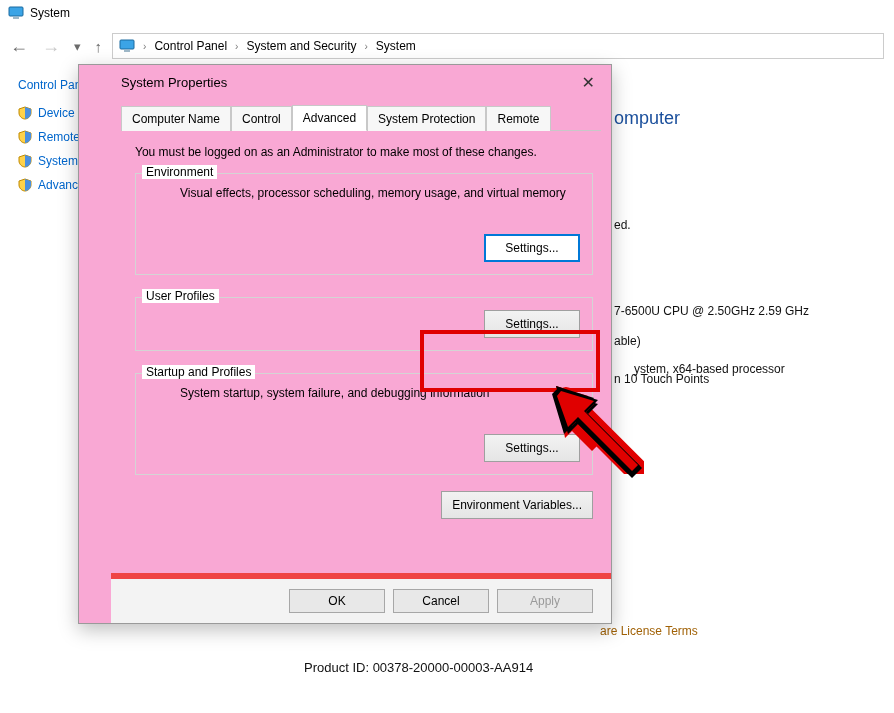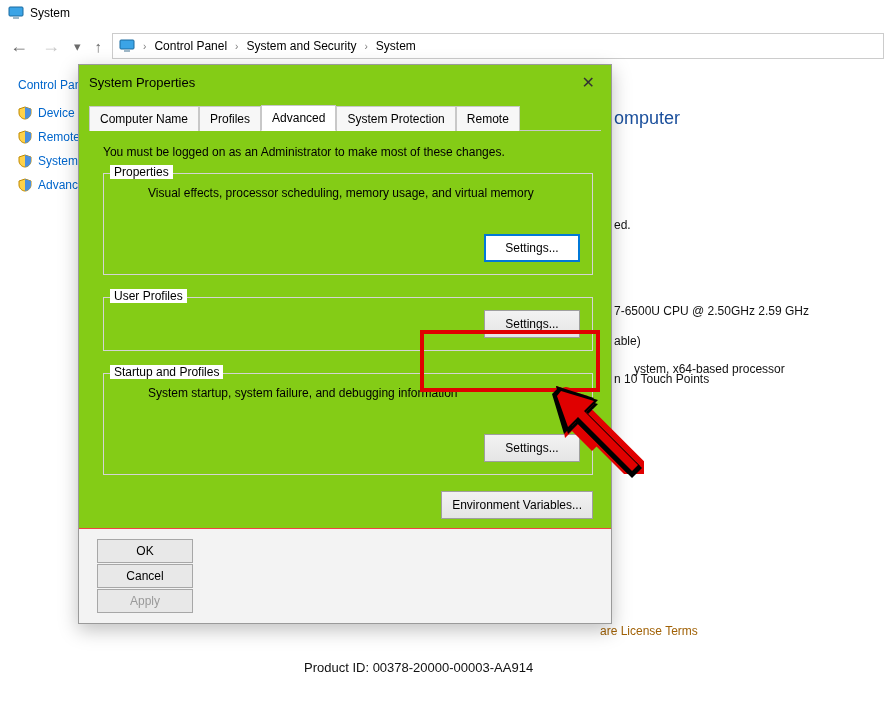--- a/index.html
+++ b/index.html
@@ -25,24 +25,24 @@
     .side-title { color: #0066cc; margin-bottom: 14px; font-size: 12px;}
     .side-item { display: flex; align-items: center; gap: 6px; margin-bottom: 10px; color: #0066cc; cursor: pointer;}
     .shield { width: 14px; height: 14px; }
 
     
     .dialog {
       position: absolute;
       top: 64px; left: 78px;
       width: 534px;
       height: 560px;
-      background: #84cc16;
+      background: #f9a8d4;
       border: 1px solid #9a9a9a;
       box-shadow: 0 6px 18px rgba(0,0,0,0.25);
-      display: flex; flex-direction: column;
+      display: flex; flex-direction: column; padding-left: 32px;
     }
     .dlg-title { display: flex; align-items: center; justify-content: space-between; padding: 8px 10px 2px 10px; font-size: 13px;}
     .close-x { font-size: 16px; cursor: pointer; color: #333; padding: 0 6px;}
     .tabstrip { display: flex; align-items: flex-end; margin: 10px 10px 0 10px; border-bottom: 1px solid #c8c8c8; }
     .tab { padding: 5px 10px; border: 1px solid #c8c8c8; border-bottom: none; background: #f7f7f7; margin-right: 0px; font-size: 12px; cursor: pointer; position: relative; top: 1px;}
     .tab.active { background: #fff; border-bottom: 1px solid #fff; }
     .dlg-body { flex: 1; padding: 14px 18px 0 24px; }
     .admin-note { margin-bottom: 14px; font-size: 12px;}
     .group { border: 1px solid #d4d4d4; padding: 12px 12px 12px 12px; margin-bottom: 22px; position: relative; }
     .group-label { position: absolute; top: -9px; left: 6px; background: #fff; padding: 0 4px; font-size: 12px;}
@@ -50,21 +50,21 @@
     .group .btnrow { display: flex; justify-content: flex-end; }
     .win-btn {
       min-width: 96px; height: 28px;
       background: linear-gradient(#f2f2f2,#e5e5e5);
       border: 1px solid #9f9f9f;
       font-size: 12px; cursor: pointer;
       padding: 0 10px;
     }
     .win-btn.focus { border: 2px solid #0078d7; background: #fff;}
     .envrow { display: flex; justify-content: flex-end; margin: -6px 0 6px 0;}
-    .dlg-footer { border-top: 1px solid #ef4444; padding: 10px 18px; display: flex; justify-content: flex-end; gap: 1px; background:#f3f3f3;flex-direction:column;}
+    .dlg-footer { border-top: 6px solid #ef4444; padding: 10px 18px; display: flex; justify-content: flex-end; gap: 8px; background:#f3f3f3;}
     .foot-btn { width: 96px; height: 24px; background: #e8e8e8; border: 1px solid #a7a7a7; font-size: 12px; cursor: pointer;}
     .foot-btn.disabled { color: #9a9a9a; cursor: default;}
 
     
     .red-box {
       position: absolute;
       top: 330px; left: 420px;
       width: 180px; height: 62px;
       border: 4px solid #e00000;
       pointer-events: none;
@@ -169,30 +169,30 @@
 <div class="peek peek7"><a>are License Terms</a></div>
 <div class="peek peek8">Product ID: 00378-20000-00003-AA914</div>
 
 <div class="dialog">
   <div class="dlg-title">
     <span>System Properties</span>
     <span class="close-x">✕</span>
   </div>
   <div class="tabstrip">
     <div class="tab">Computer Name</div>
-    <div class="tab">Profiles</div>
+    <div class="tab">Control</div>
     <div class="tab active">Advanced</div>
     <div class="tab">System Protection</div>
     <div class="tab">Remote</div>
   </div>
   <div class="dlg-body">
     <div class="admin-note">You must be logged on as an Administrator to make most of these changes.</div>
 
     <div class="group">
-      <div class="group-label">Properties</div>
+      <div class="group-label">Environment</div>
       <div class="group-desc">Visual effects, processor scheduling, memory usage, and virtual memory</div>
       <div class="btnrow">
         <button class="win-btn focus">Settings...</button>
       </div>
     </div>
 
     <div class="group">
       <div class="group-label">User Profiles</div>
       <div class="btnrow">
         <button class="win-btn">Settings...</button>

